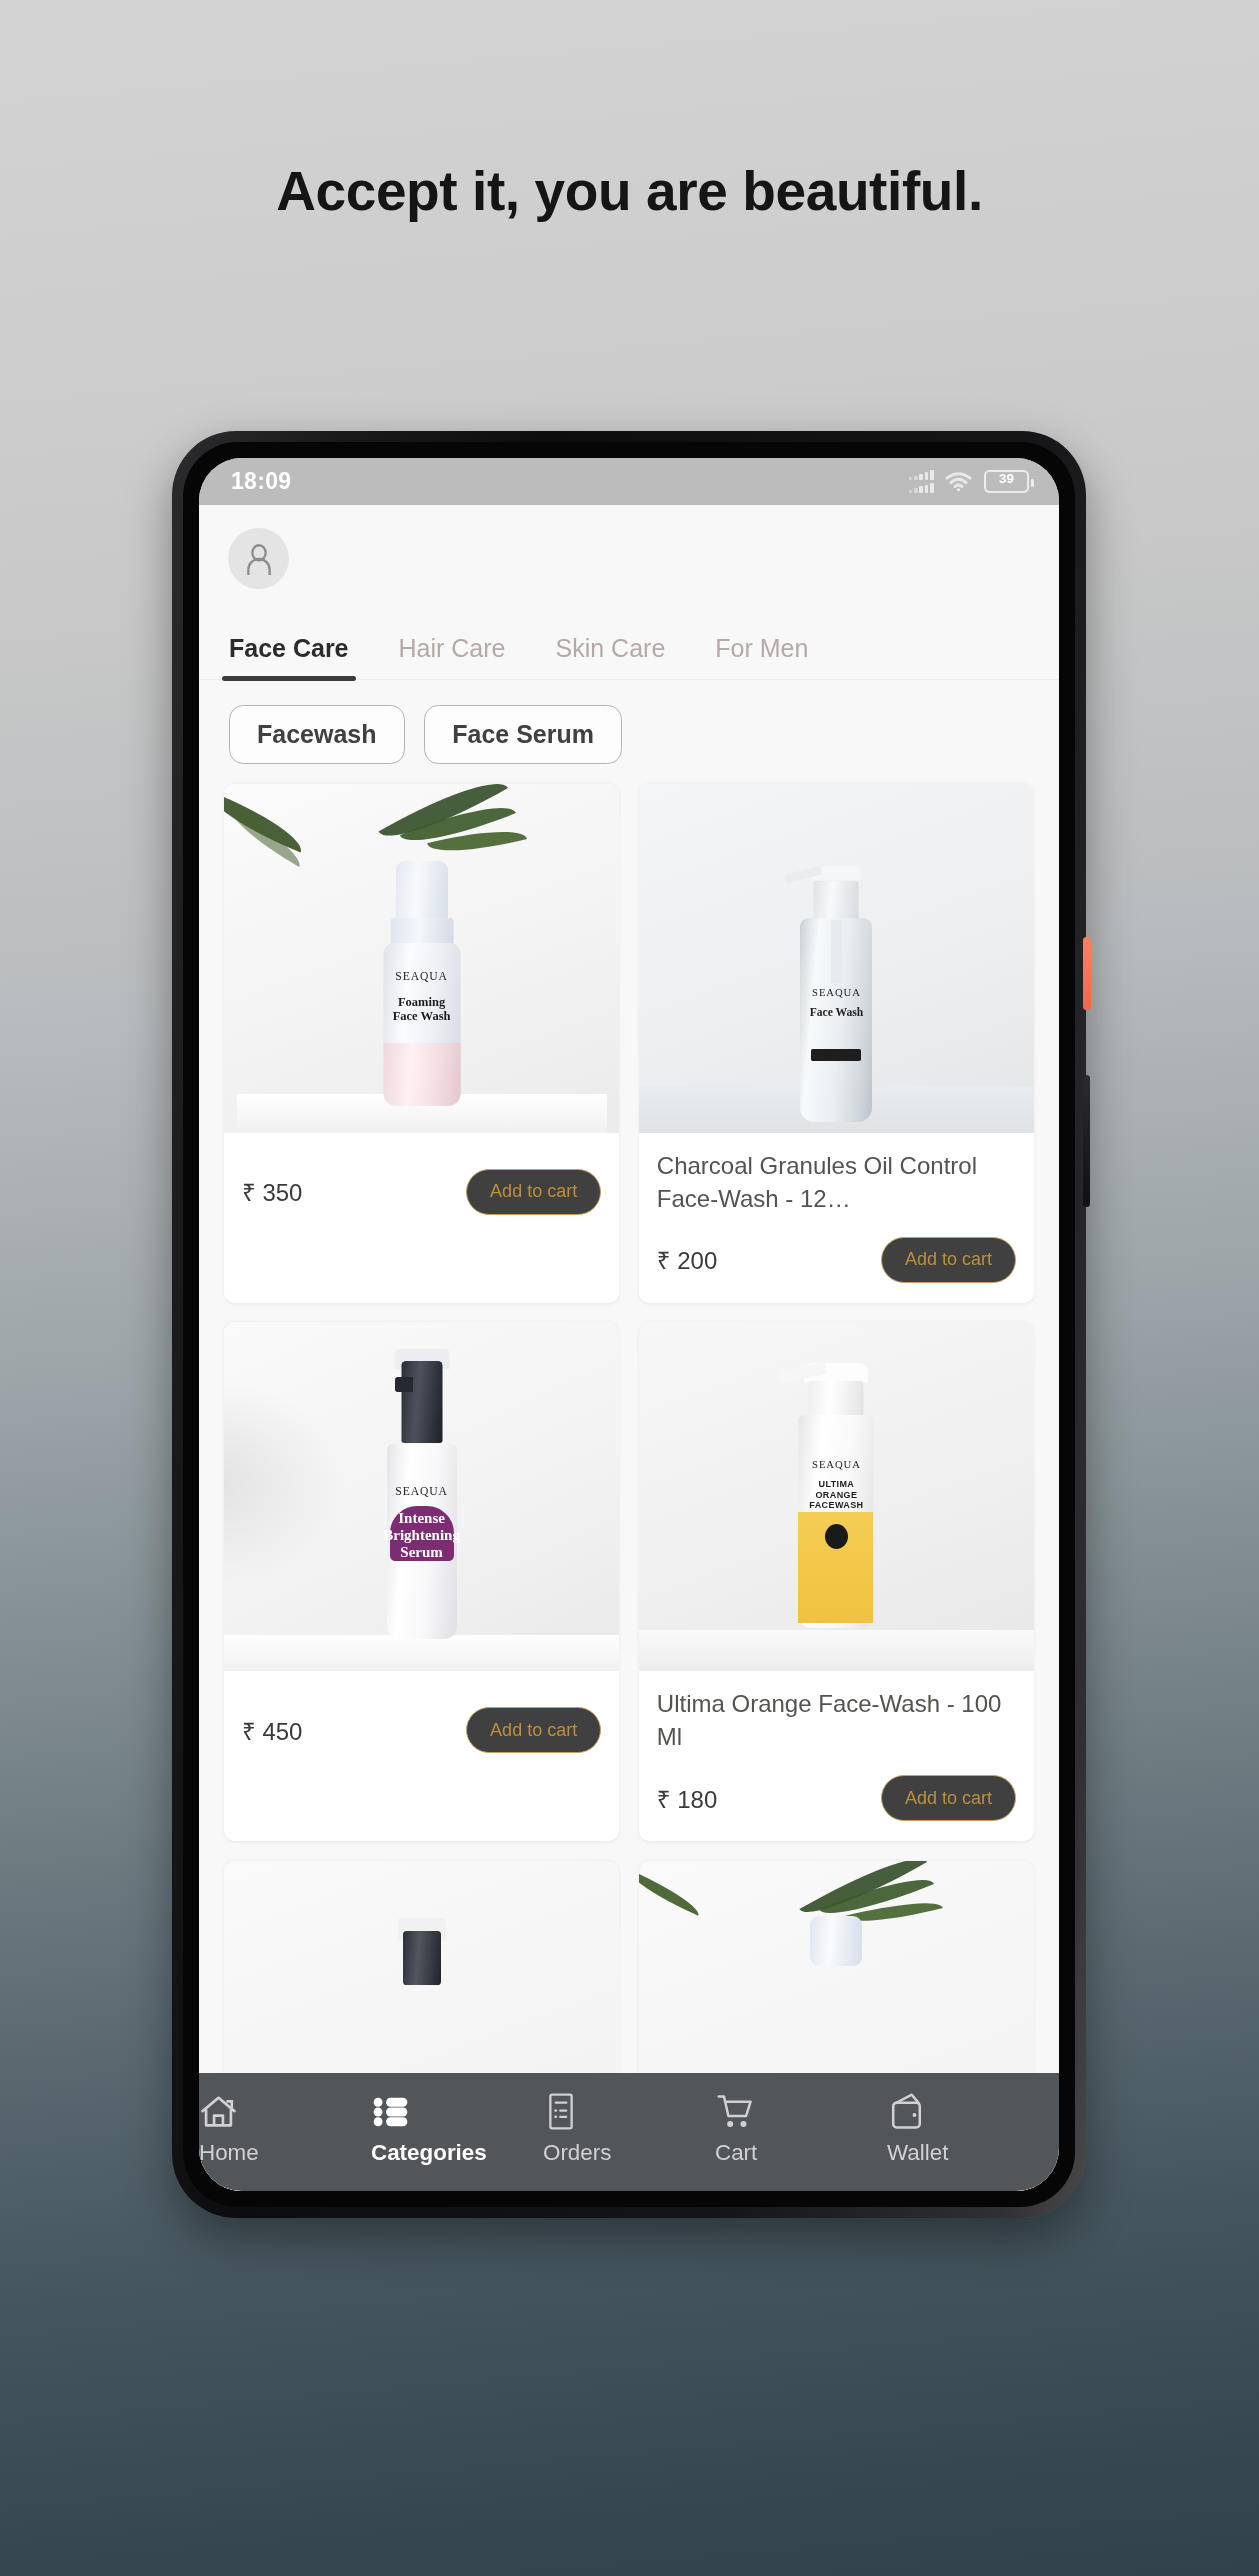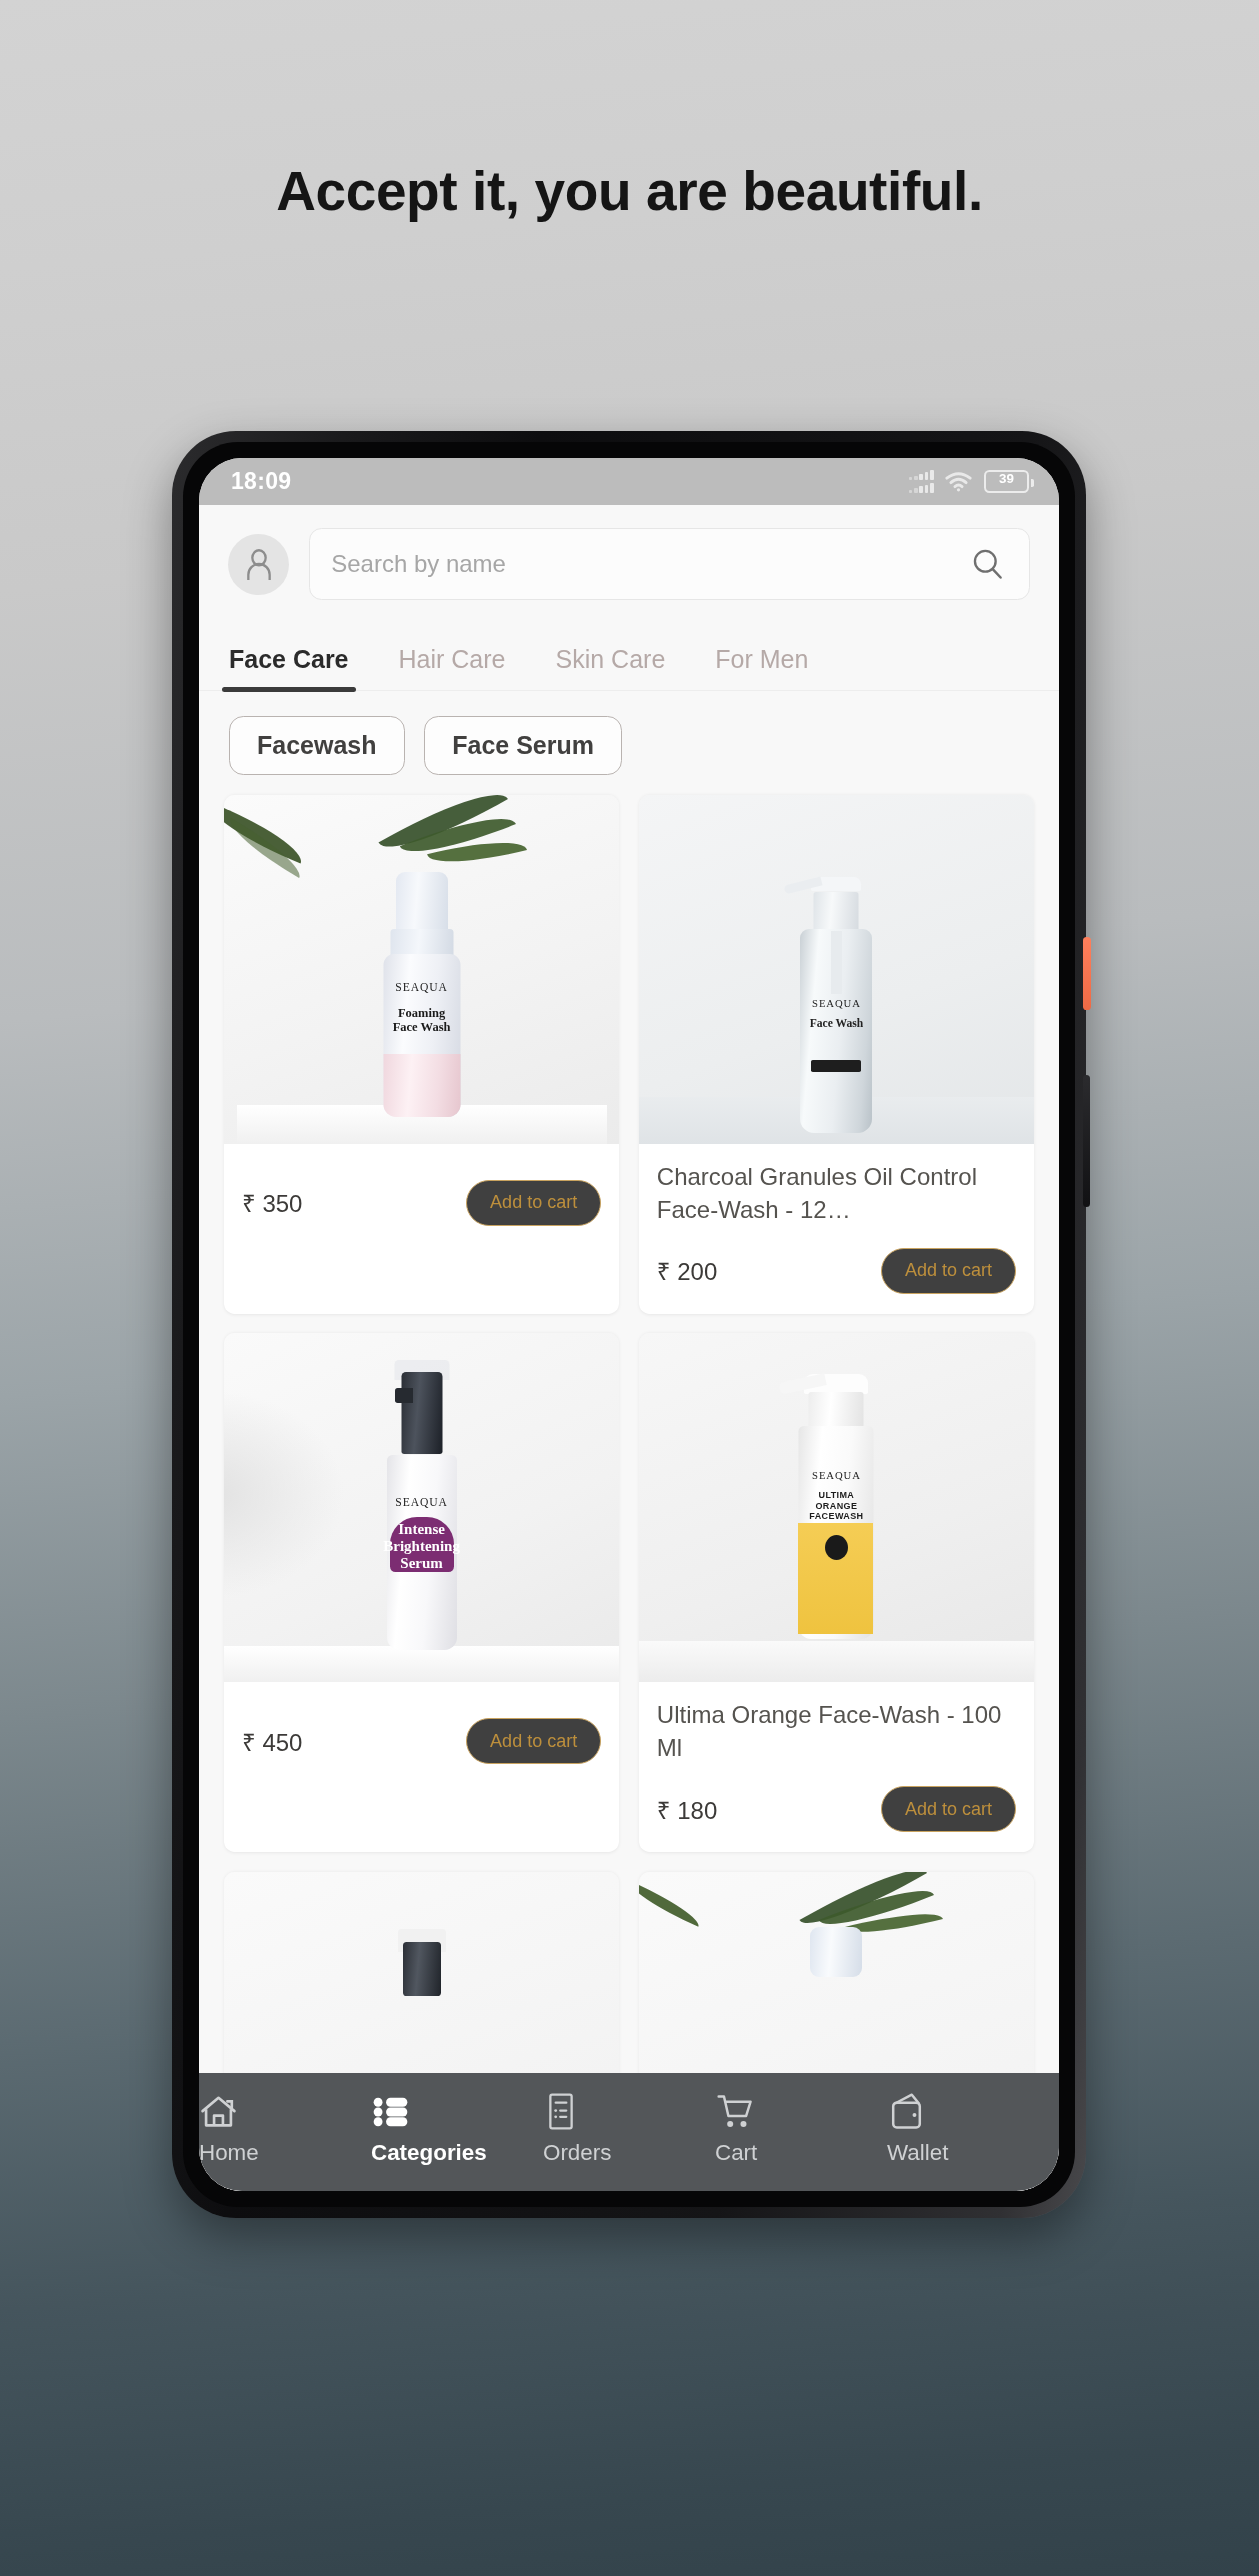--- a/index.html
+++ b/index.html
@@ -421,27 +421,20 @@
       </div>
     </div>
 
     <div class="app">
 
       <div class="searchrow">
         <div class="avatar">
           <svg width="32" height="36" viewBox="0 0 36 40">
             <ellipse cx="18" cy="13" rx="7.5" ry="8.5" fill="none" stroke="#8d8d8d" stroke-width="2.6"></ellipse>
             <path d="M6 38 v-6 a12 12 0 0 1 24 0 v6" fill="none" stroke="#8d8d8d" stroke-width="2.6" stroke-linejoin="round"></path>
-          </svg>
-        </div>
-        <div class="searchbox">
-          <span class="search-placeholder">Search by name</span>
-          <svg width="36" height="36" viewBox="0 0 40 40">
-            <circle cx="17" cy="17" r="11.5" fill="none" stroke="#6f6f6f" stroke-width="2.6"></circle>
-            <line x1="25.5" y1="26" x2="34" y2="35" stroke="#6f6f6f" stroke-width="2.8" stroke-linecap="round"></line>
           </svg>
         </div>
       </div>
 
       <div class="tabs">
         <div class="tab active">Face Care</div>
         <div class="tab">Hair Care</div>
         <div class="tab">Skin Care</div>
         <div class="tab">For Men</div>
       </div>

